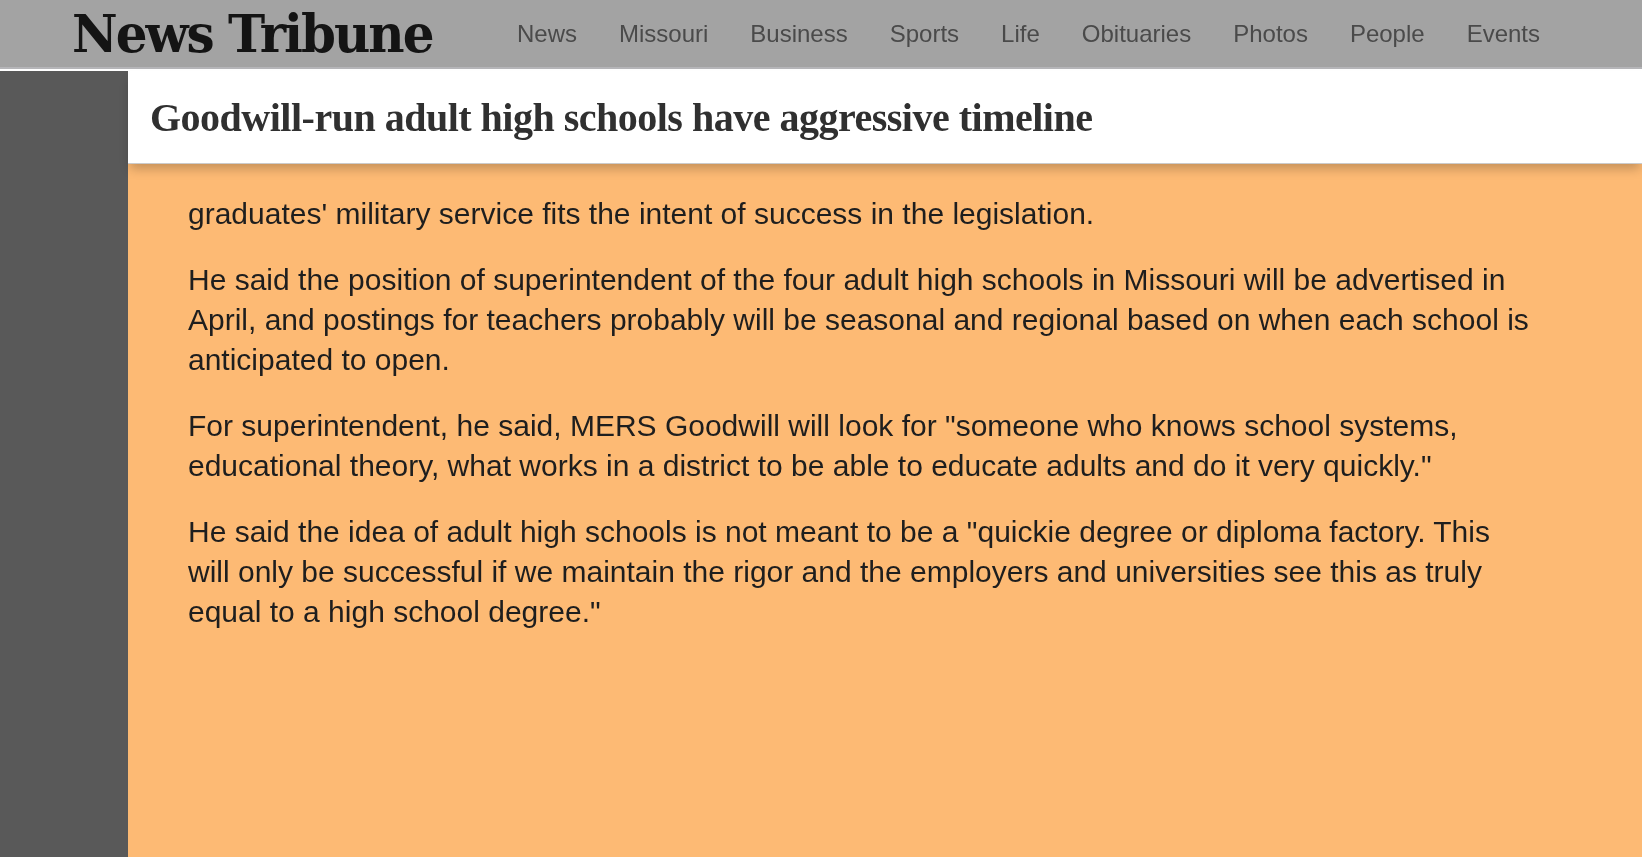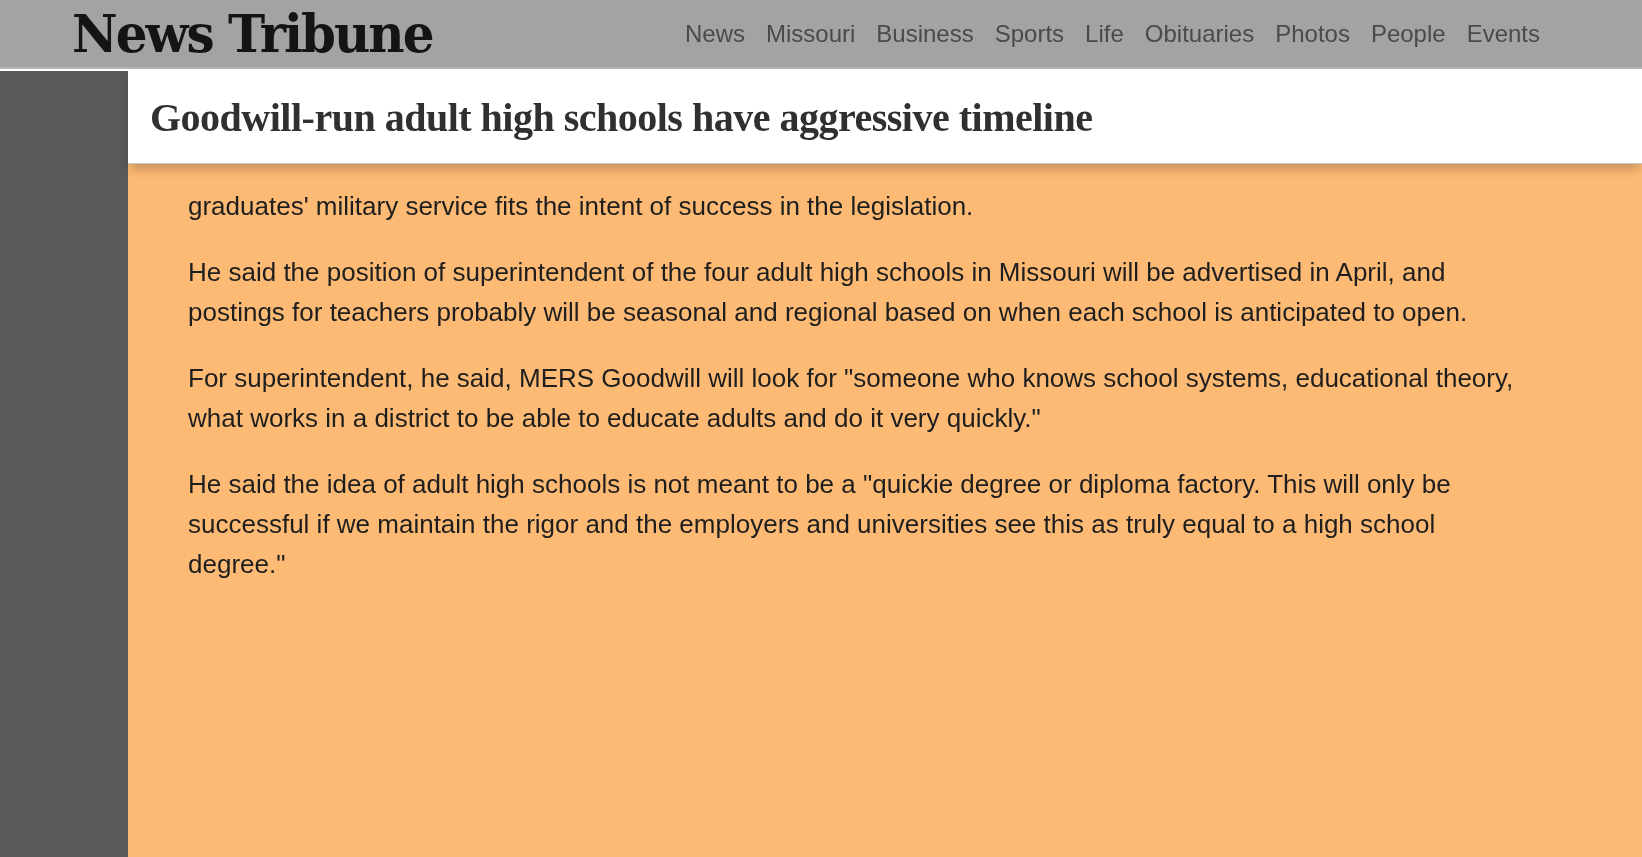--- a/index.html
+++ b/index.html
@@ -32,21 +32,21 @@
     letter-spacing: -2px;
     transform: scaleY(1.04);
     cursor: pointer;
     white-space: nowrap;
   }
   .main-nav {
     margin-left: auto;
     margin-right: 102px;
     display: flex;
     align-items: baseline;
-    gap: 21px;
+    gap: 42px;
   }
   .nav-item {
     font-size: 24px;
     color: #4a4a4a;
     text-decoration: none;
     cursor: pointer;
     white-space: nowrap;
   }
 
   
@@ -82,24 +82,24 @@
     letter-spacing: -0.5px;
     color: #303030;
     white-space: nowrap;
   }
   .article-body {
     position: relative;
     z-index: 1;
     padding: 14px 106px 0 60px;
   }
   .article-body p {
-    font-size: 26px;
+    font-size: 30px;
     line-height: 40px;
     color: #1e1e1e;
-    margin: 8px 0 26px 0;
+    margin: 16px 0 26px 0;
   }
   .article-body p.footer-note {
     font-style: italic;
   }
   .article-body a {
     color: #2e6da4;
     text-decoration: none;
     cursor: pointer;
   }
 </style>

